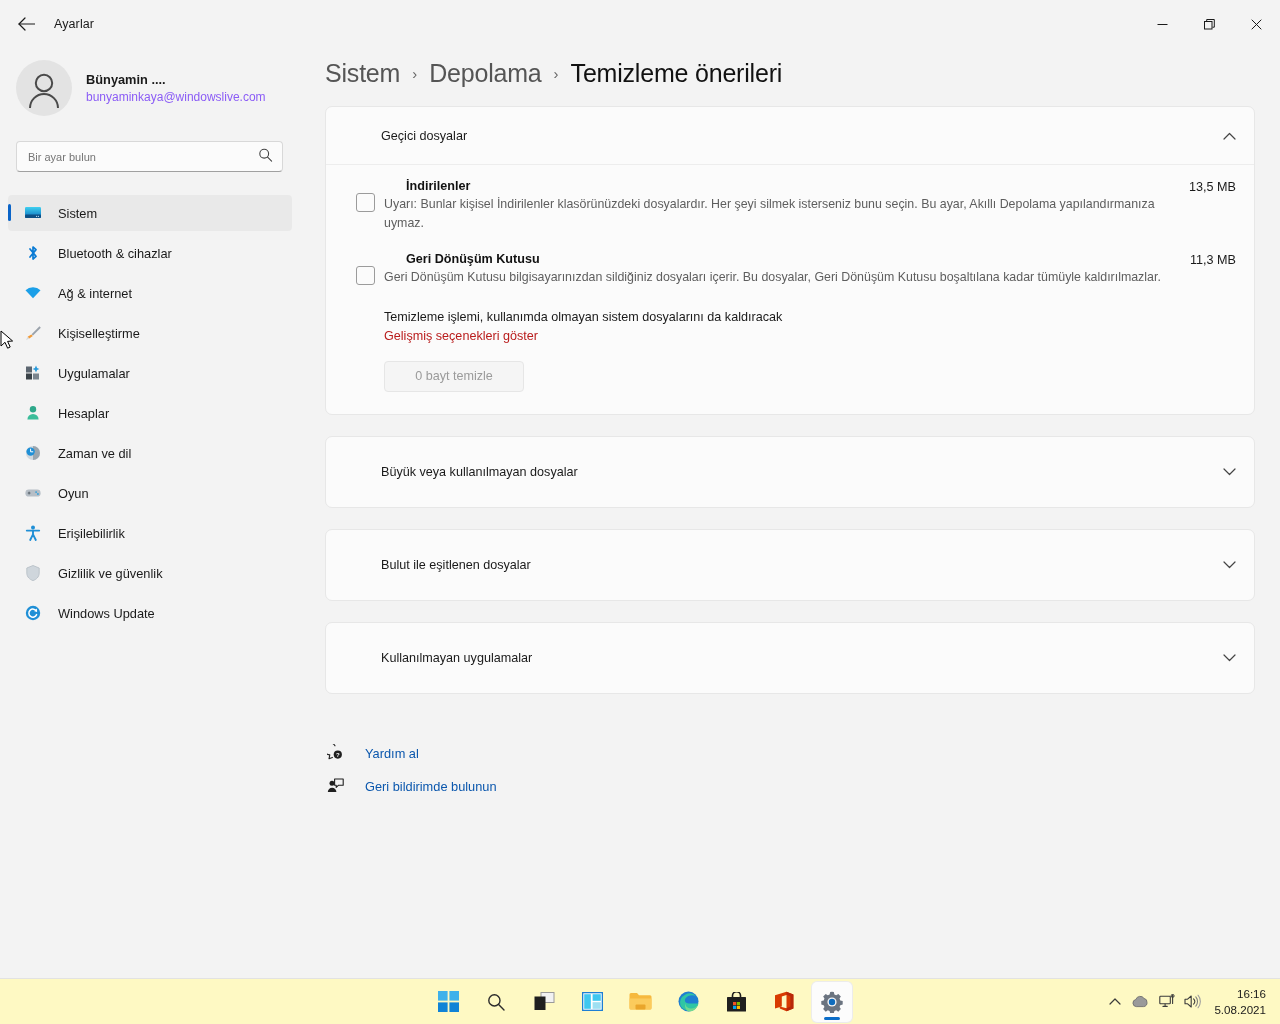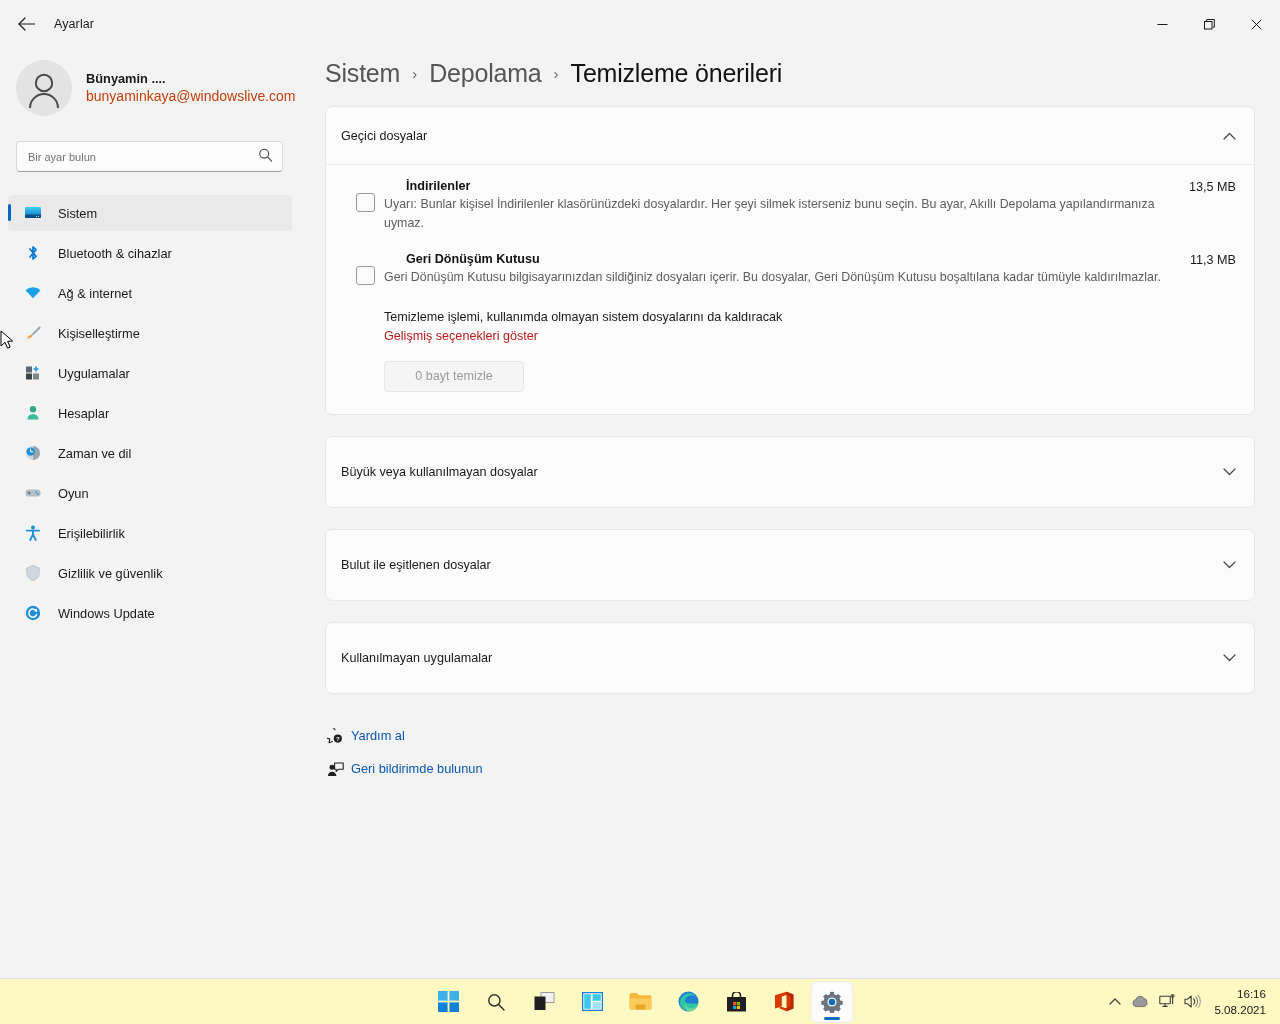--- a/index.html
+++ b/index.html
@@ -46,21 +46,21 @@
     padding: 12px 0 0 16px;
   }
   .avatar {
     width: 56px; height: 56px; border-radius: 50%;
     background: #e3e3e3;
     display: flex; align-items: flex-end; justify-content: center;
     overflow: hidden; flex: none;
   }
   .account-text { line-height: 1.35; }
   .acct-name { font-size: 12.8px; font-weight: bold; color: #1a1a1a; }
-  .acct-mail { font-size: 14px; color: #c2410c; }
+  .acct-mail { font-size: 12px; color: #8b5cf6; }
 
   .searchwrap { padding: 25px 17px 0 16px; }
   .searchbox {
     position: relative; height: 31px;
     background: #fbfbfb;
     border: 1px solid #d8d8d8;
     border-bottom-color: #a0a0a0;
     border-radius: 4px;
     display: flex; align-items: center;
   }
@@ -107,21 +107,21 @@
     border: 1px solid #e7e7e7;
     border-radius: 7px;
   }
   .card + .card { margin-top: 21px; }
   #card-temp { margin-top: 18px; }
 
   .card-head {
     height: 57px; display: flex; align-items: center;
     padding: 0 18px 0 15px;
   }
-  .card-head .ttl { font-size: 12.6px; color: #1a1a1a; flex: 1; }
+  .card-head .ttl { font-size: 12.6px; color: #1a1a1a; flex: 1; margin-left: 40px; }
   .chev { color: #444; display: flex; align-items: center; }
 
   .card-divider { height: 1px; background: #ededed; }
 
   .cat {
     display: flex; padding: 14px 18px 0 58px; position: relative;
   }
   .cat-cb {
     position: absolute; left: 30px; top: 28px;
     width: 19px; height: 19px; border-radius: 3px;
@@ -143,21 +143,21 @@
     margin: 17px 0 22px 58px;
     width: 140px; height: 31px;
     background: #f5f5f5; border: 1px solid #e6e6e6; border-radius: 4px;
     font-size: 12.6px; color: #9b9b9b;
     display: flex; align-items: center; justify-content: center;
     font-family: inherit;
   }
 
   .footlinks { padding: 34px 0 0 25px; }
   .flink {
-    display: flex; align-items: flex-start; gap: 6px;
+    display: flex; align-items: flex-end; gap: 20px;
     height: 33px; cursor: pointer;
   }
   .flink .fico { width: 20px; display: flex; align-items: center; justify-content: center; color: #1f1f1f; }
   .flink .flbl { font-size: 12.8px; color: #0b57ad; }
 
   
   .taskbar {
     position: absolute; left: 0; bottom: 0; width: 1280px; height: 46px;
     background: #fef9c3; border-top: 1px solid #e2e2e2;
     display: flex; align-items: center;

